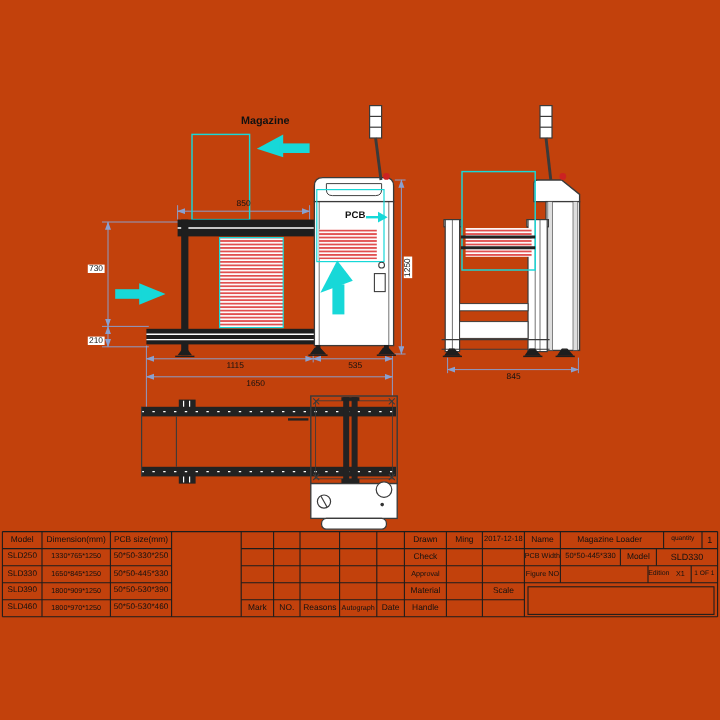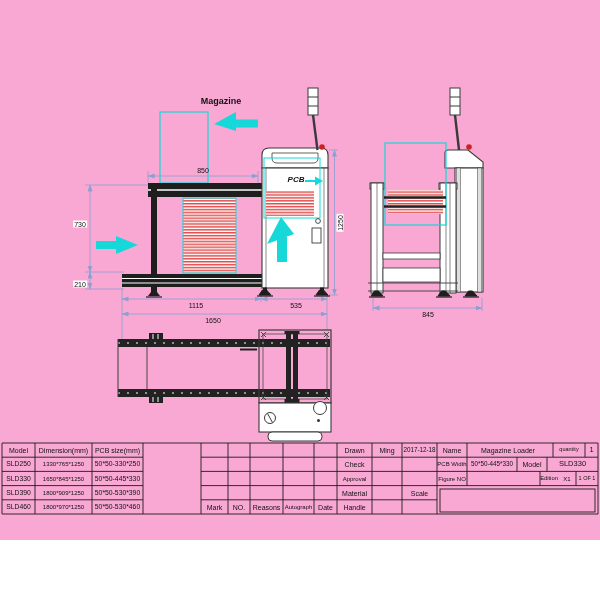--- a/index.html
+++ b/index.html
@@ -1,29 +1,29 @@
 <!DOCTYPE html>
 <html><head>
 <meta charset="utf-8">
 <style>
   * { margin:0; padding:0; box-sizing:border-box; }
   html,body { background:#fff; }
   .sheet {
-    position:relative; width:600px; height:540px; background:#f9a8d4;
+    position:relative; width:600px; height:600px; background:#c2410c;
     font-family:"Liberation Sans", sans-serif; color:#1a1a1a; overflow:hidden;
   }
   svg.drawing { position:absolute; left:0; top:0; }
   .lbl {
     position:absolute; transform:translate(-50%,-50%);
     font-size:7px; white-space:nowrap; color:#111; line-height:1;
   }
   .lbl.bold { font-weight:bold; }
   .lbl.bg { background:#fff; padding:0 1px; }
   .lbl.rot { transform:translate(-50%,-50%) rotate(-90deg); }
-  .f9 { font-size:9px; } .f8 { font-size:8px;font-style:italic; } .f75 { font-size:7.5px; }
+  .f9 { font-size:9px; } .f8 { font-size:8px; } .f75 { font-size:7.5px; }
   .f68 { font-size:6.8px; } .f63 { font-size:6.3px; } .f6 { font-size:6px; }
   .f58 { font-size:5.8px; } .f55 { font-size:5.5px; }
   .company-box {
     position:absolute; left:440px; top:489px; width:155px; height:23px;
     font-size:7.5px; line-height:10px; padding:2px 0 0 5px; color:#111;
   }
 </style>
 </head>
 <body>
 

